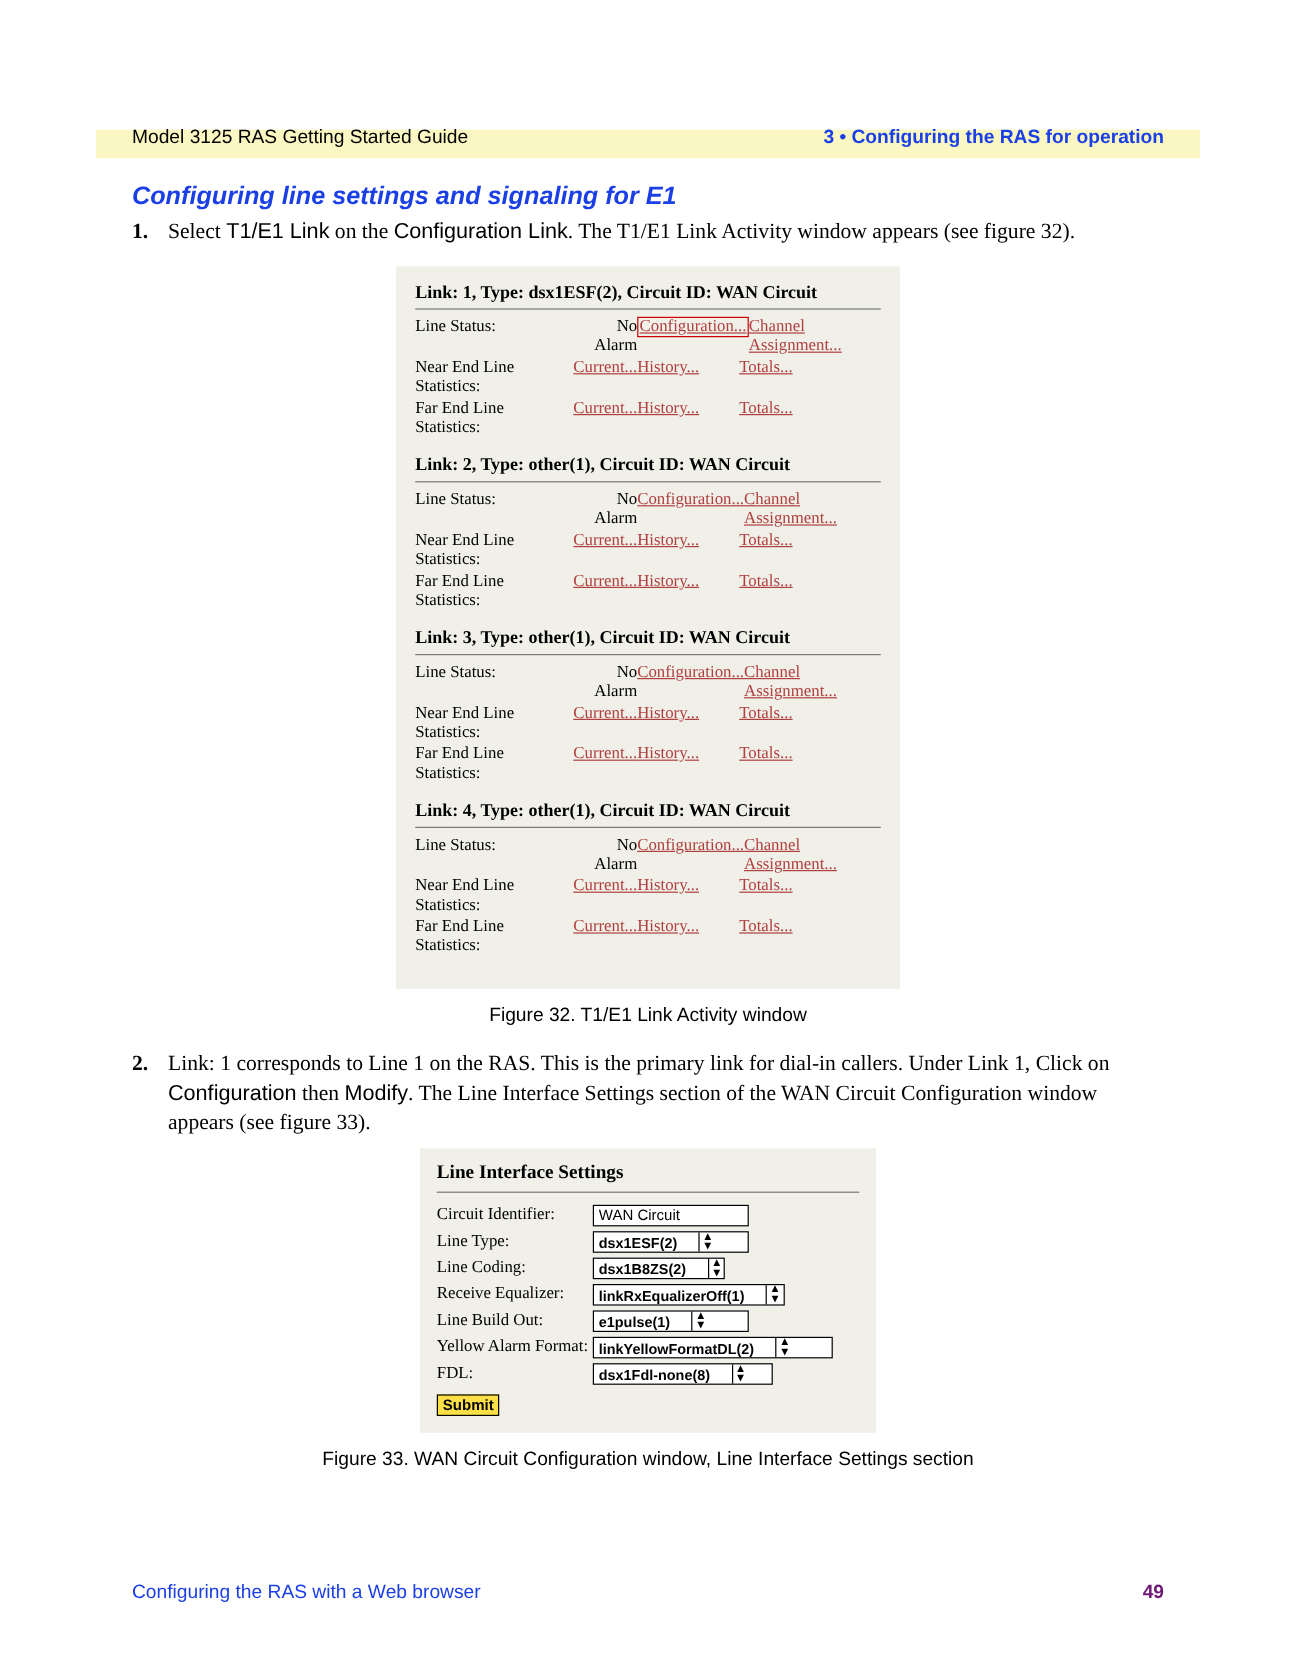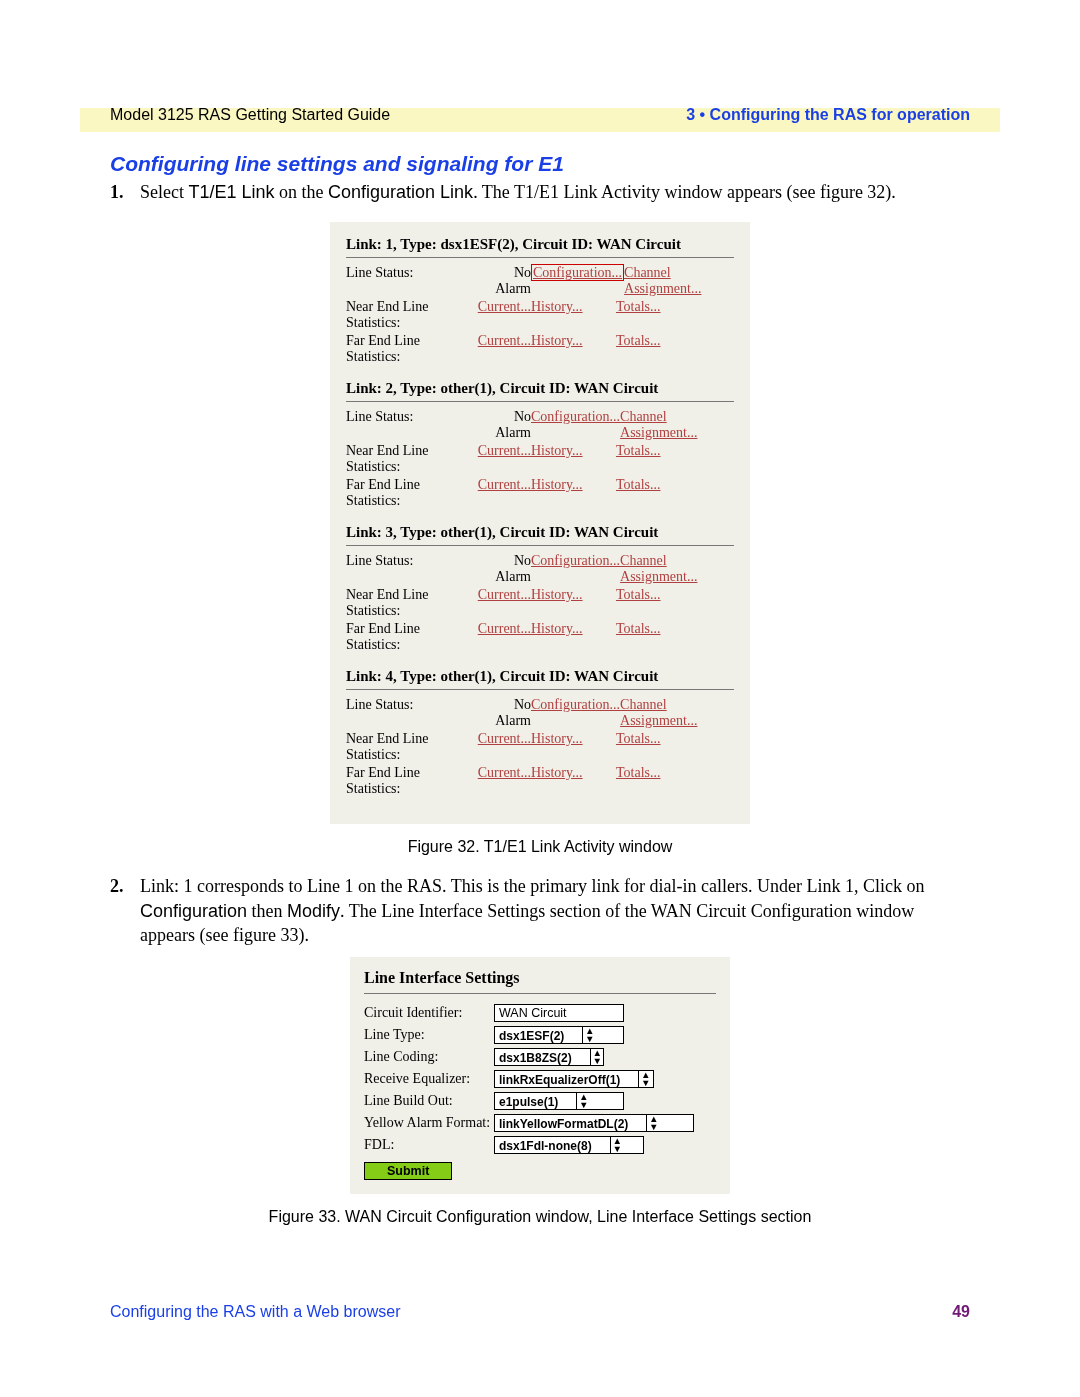--- a/index.html
+++ b/index.html
@@ -141,32 +141,32 @@
   .fselect .arrows {
     margin-left: 6px;
     border-left: 1px solid #000;
     padding-left: 4px;
     font-size: 10px;
     line-height: 8px;
   }
   .submitbtn {
     display: inline-block;
     border: 1px solid #000;
-    background: #84cc16;
+    background: #fde047;
     font-family: "Helvetica Neue", Arial, sans-serif;
     font-weight: 700;
     font-size: 12.5px;
-    padding: 1px 22px;
+    padding: 1px 4px;
     margin-top: 6px;
     cursor: pointer;
   }
 
   .footer-row {
     position: absolute;
-    left: 110px; right: 110px; bottom: 76px;
+    left: 110px; right: 110px; bottom: 60px;
     display: flex;
     justify-content: space-between;
     font-family: "Helvetica Neue", Arial, sans-serif;
     font-size: 16px;
   }
   .footer-left { color: #1a3fe6; }
   .footer-right { font-weight: 700; color: #701a75; }
 </style>
 </head>
 <body>

